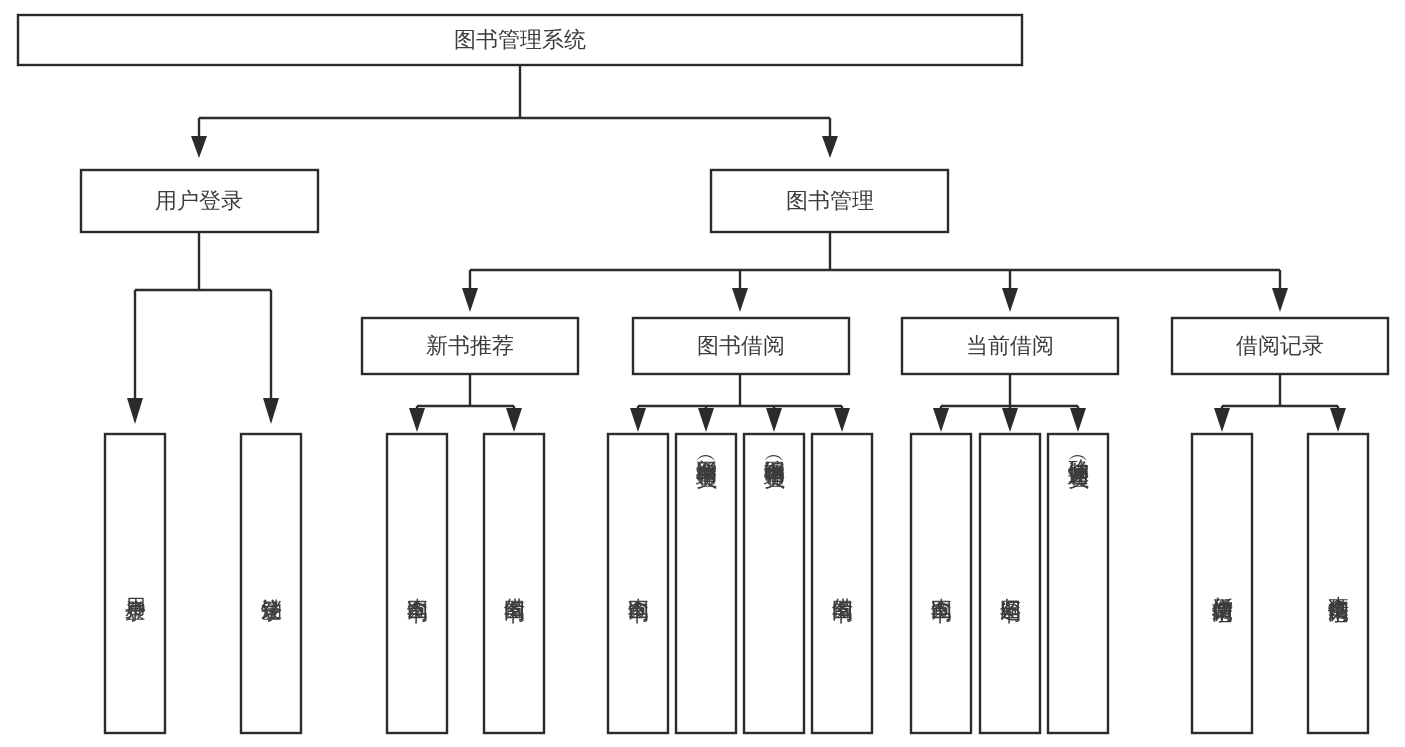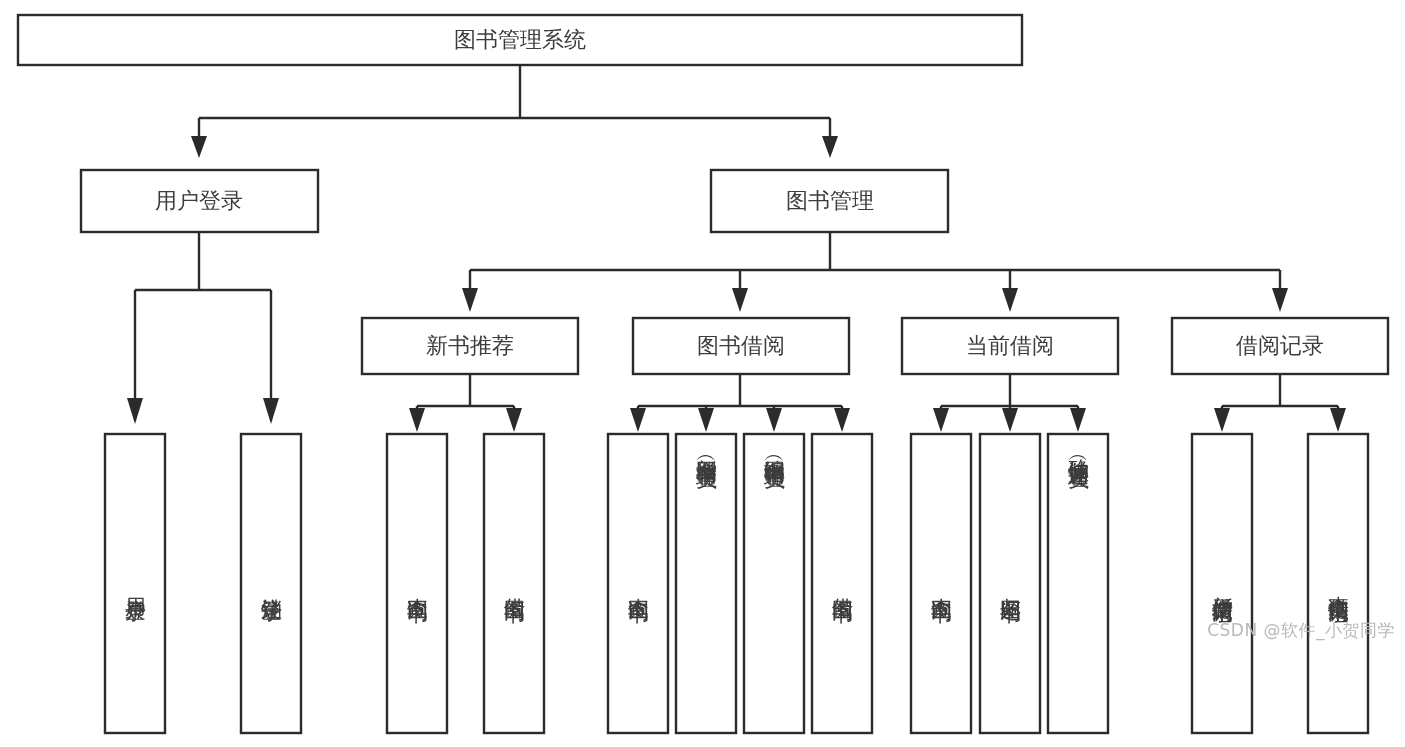--- a/index.html
+++ b/index.html
@@ -246,15 +246,14 @@
   <div class="leaf-label-wrap" style="left:1048px; top:434px; width:60px; height:299px; align-items:flex-start;">
     <span class="leaf-label" style="margin-top:8px;">确认归还（管理员）</span>
   </div>
   <div class="leaf-label-wrap" style="left:1192px; top:434px; width:60px; height:299px;">
     <span class="leaf-label">新增借阅记录</span>
   </div>
   <div class="leaf-label-wrap" style="left:1308px; top:434px; width:60px; height:299px;">
     <span class="leaf-label">查询借阅记录</span>
   </div>
 
-  <div class="watermark">CSDN @软件_小贺同学</div>
 
 </div>
 
 </body></html>

